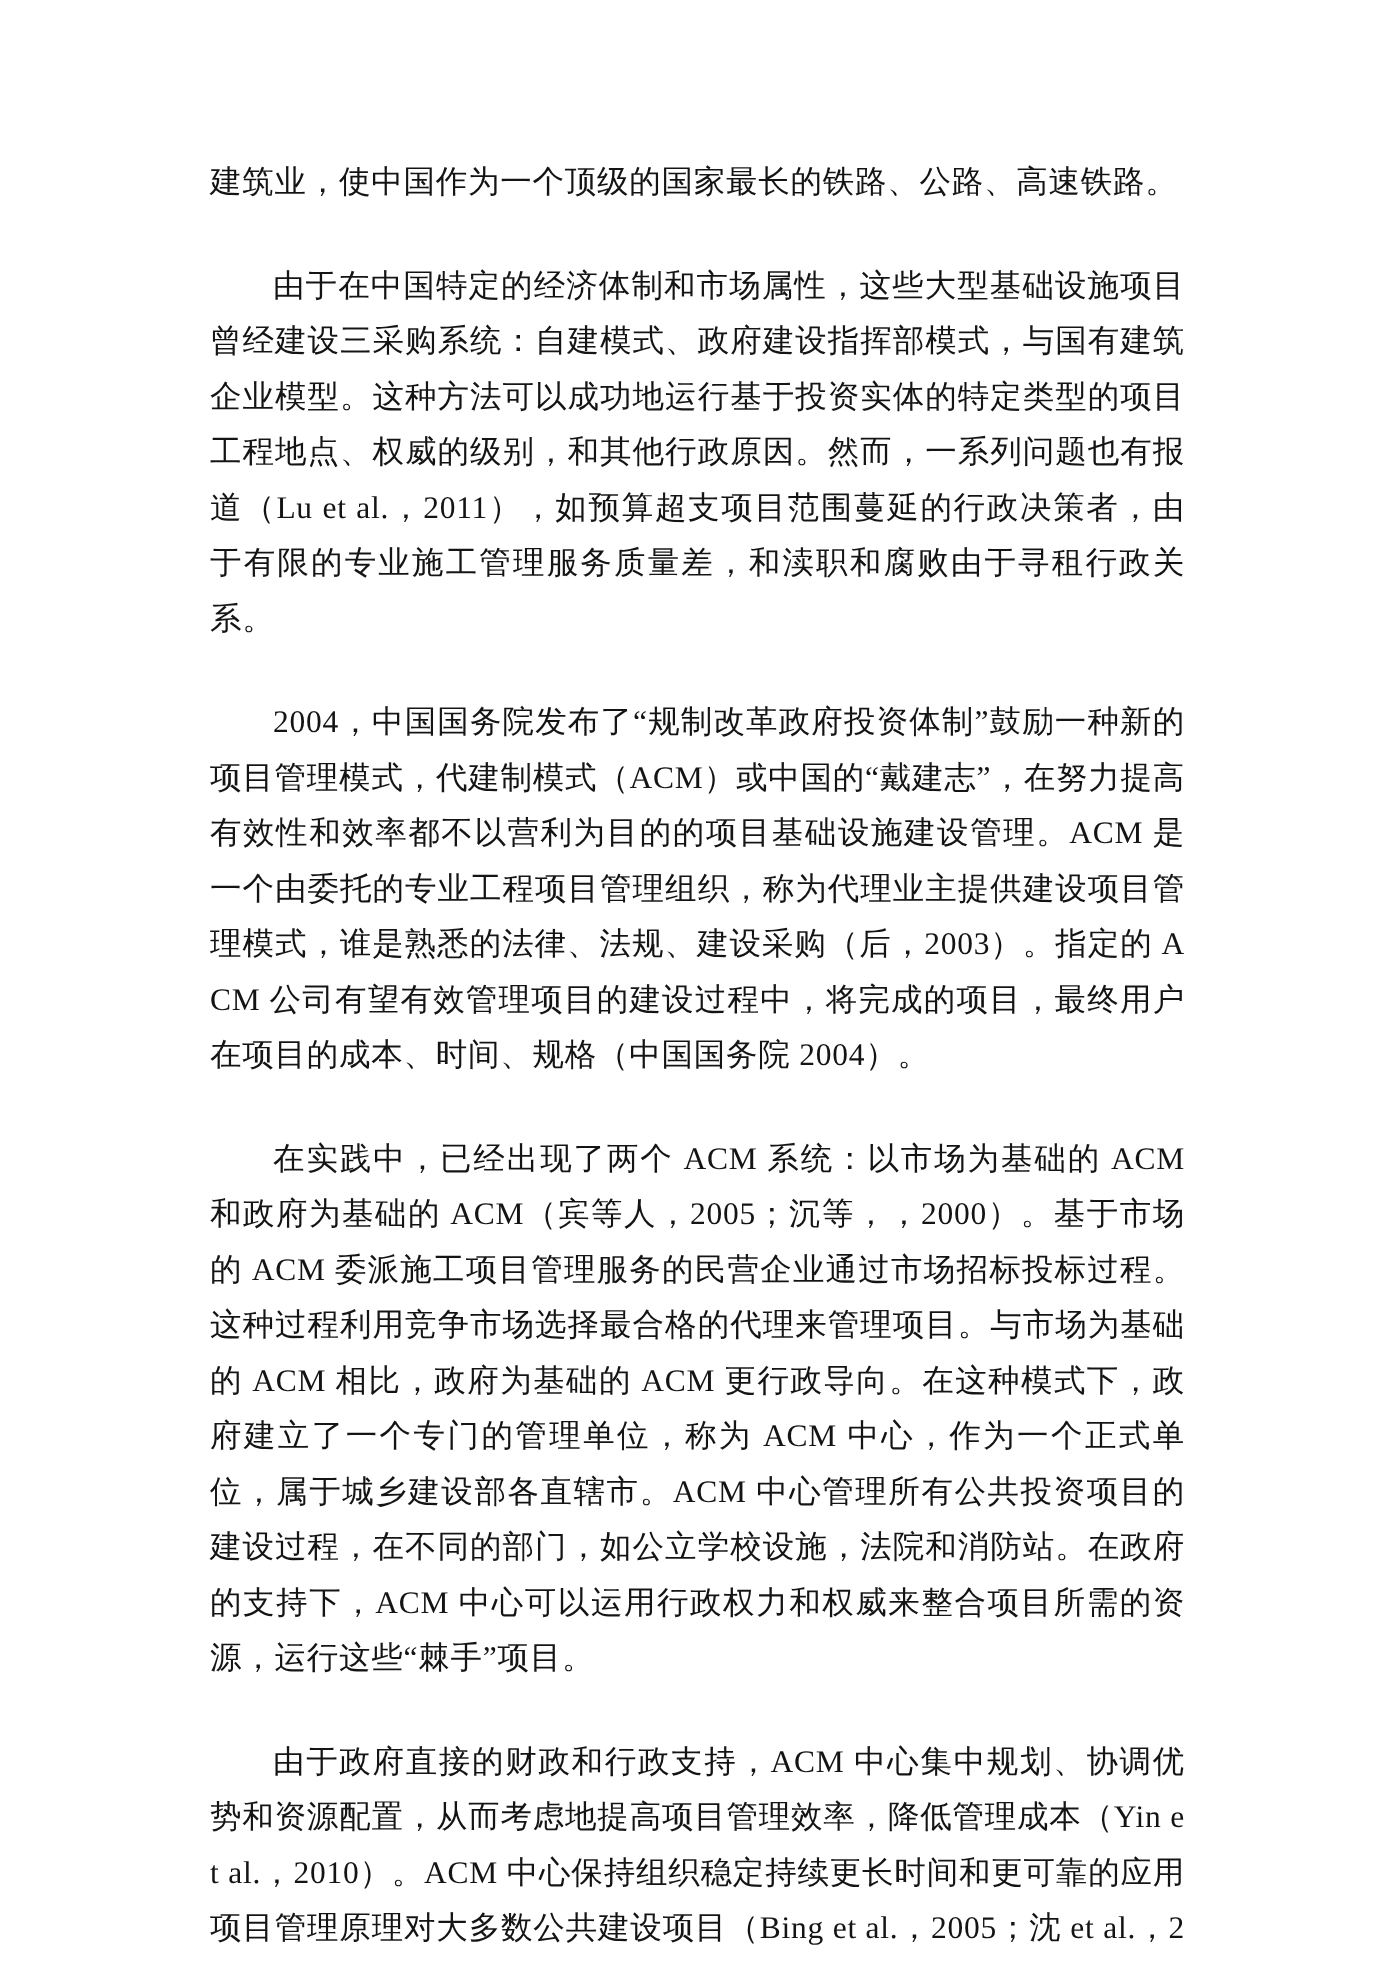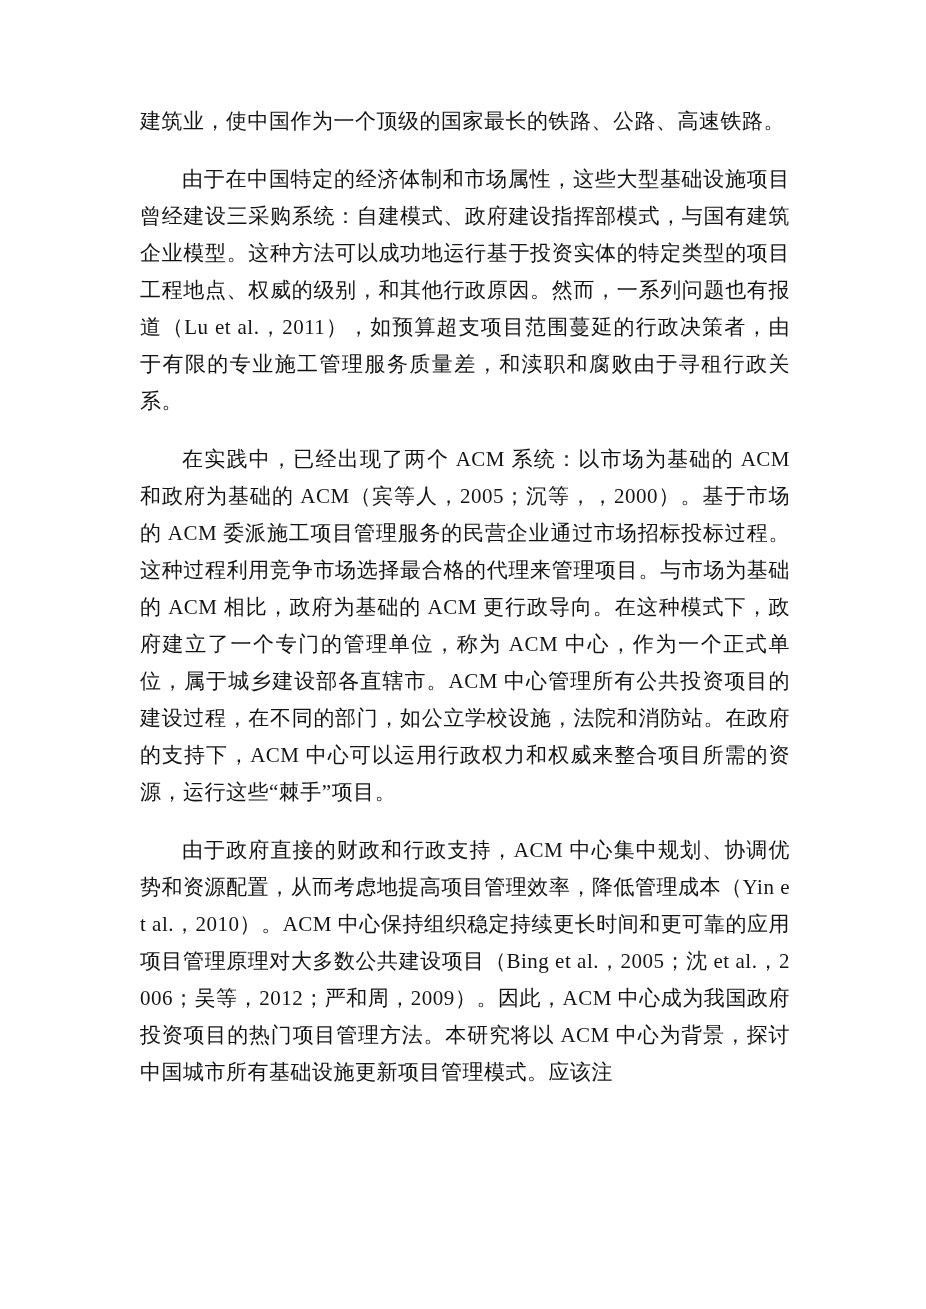--- a/index.html
+++ b/index.html
@@ -26,29 +26,30 @@
     margin: 0;
     font-size: 21px;
     line-height: 37px;
     letter-spacing: 0.5px;
     text-align: justify;
     text-justify: inter-ideograph;
     word-break: break-all;
     -webkit-font-smoothing: antialiased;
   }
   .content p + p {
-    margin-top: 21px;
+    margin-top: 32px;
   }
   .content p.indent {
     text-indent: 2em;
   }
 </style>
 </head>
 <body>
 
 <div class="page">
   <div class="content">
     <p>建筑业，使中国作为一个顶级的国家最长的铁路、公路、高速铁路。</p>
     <p class="indent">由于在中国特定的经济体制和市场属性，这些大型基础设施项目曾经建设三采购系统：自建模式、政府建设指挥部模式，与国有建筑企业模型。这种方法可以成功地运行基于投资实体的特定类型的项目工程地点、权威的级别，和其他行政原因。然而，一系列问题也有报道（Lu et al.，2011），如预算超支项目范围蔓延的行政决策者，由于有限的专业施工管理服务质量差，和渎职和腐败由于寻租行政关系。</p>
+    <p class="indent">2004，中国国务院发布了“规制改革政府投资体制”鼓励一种新的项目管理模式，代建制模式（ACM）或中国的“戴建志”，在努力提高有效性和效率都不以营利为目的的项目基础设施建设管理。ACM 是一个由委托的专业工程项目管理组织，称为代理业主提供建设项目管理模式，谁是熟悉的法律、法规、建设采购（后，2003）。指定的 ACM 公司有望有效管理项目的建设过程中，将完成的项目，最终用户在项目的成本、时间、规格（中国国务院 2004）。</p>
     <p class="indent">在实践中，已经出现了两个 ACM 系统：以市场为基础的 ACM 和政府为基础的 ACM（宾等人，2005；沉等，，2000）。基于市场的 ACM 委派施工项目管理服务的民营企业通过市场招标投标过程。这种过程利用竞争市场选择最合格的代理来管理项目。与市场为基础的 ACM 相比，政府为基础的 ACM 更行政导向。在这种模式下，政府建立了一个专门的管理单位，称为 ACM 中心，作为一个正式单位，属于城乡建设部各直辖市。ACM 中心管理所有公共投资项目的建设过程，在不同的部门，如公立学校设施，法院和消防站。在政府的支持下，ACM 中心可以运用行政权力和权威来整合项目所需的资源，运行这些“棘手”项目。</p>
     <p class="indent">由于政府直接的财政和行政支持，ACM 中心集中规划、协调优势和资源配置，从而考虑地提高项目管理效率，降低管理成本（Yin et al.，2010）。ACM 中心保持组织稳定持续更长时间和更可靠的应用项目管理原理对大多数公共建设项目（Bing et al.，2005；沈 et al.，2006；吴等，2012；严和周，2009）。因此，ACM 中心成为我国政府投资项目的热门项目管理方法。本研究将以 ACM 中心为背景，探讨中国城市所有基础设施更新项目管理模式。应该注</p>
   </div>
 </div>
 
 </body></html>

